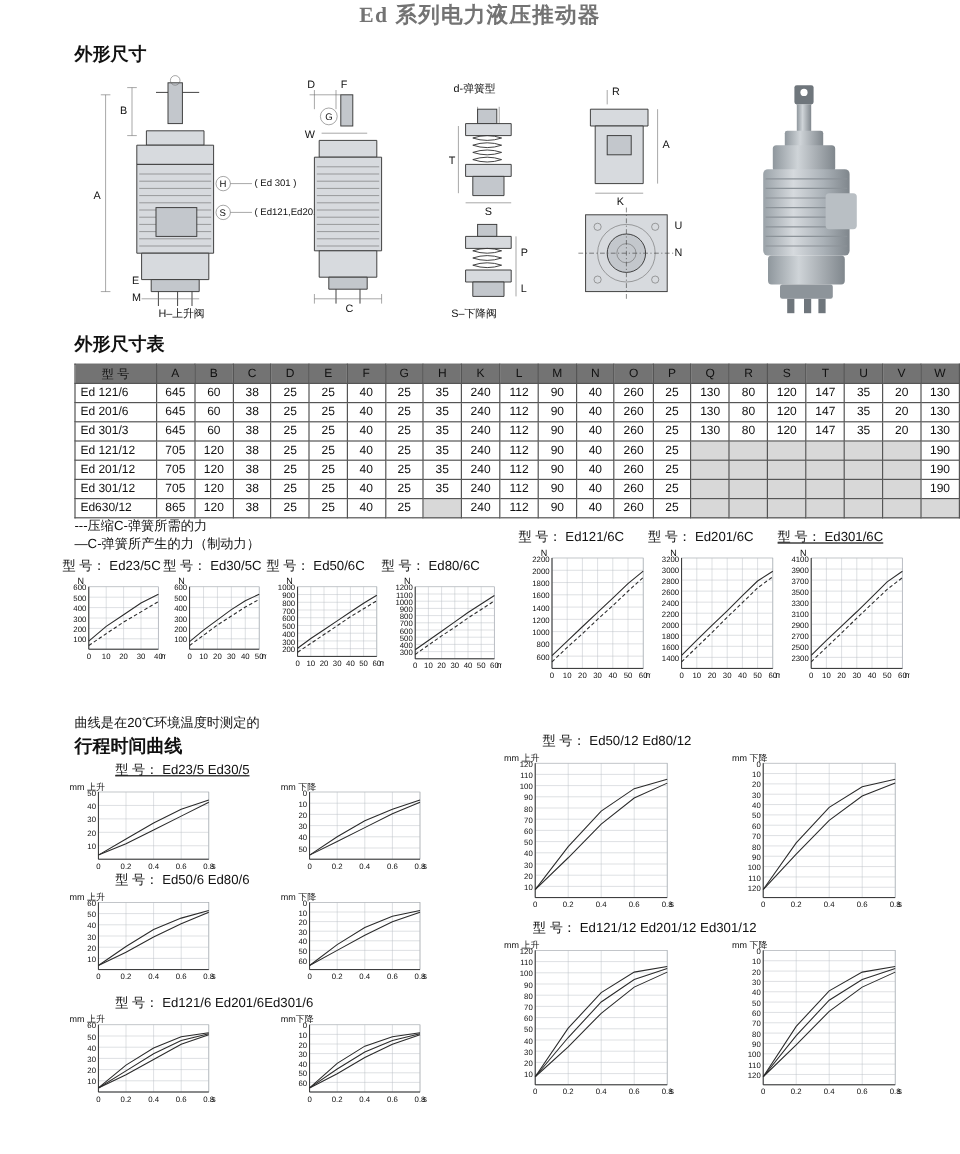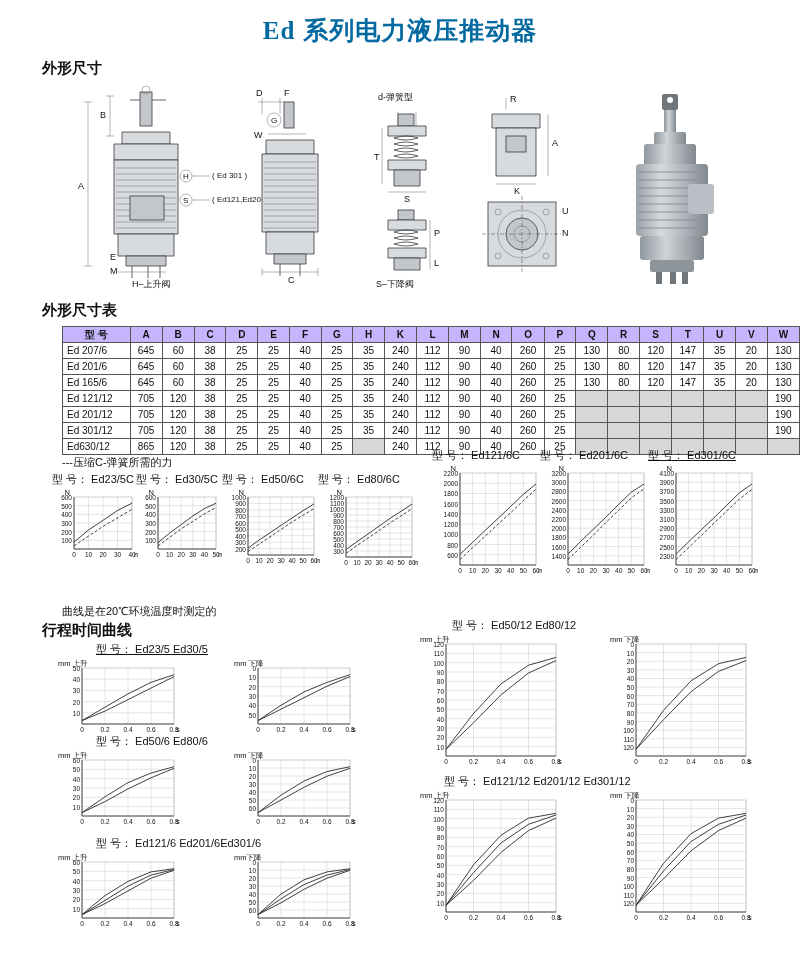--- a/index.html
+++ b/index.html
@@ -5,28 +5,28 @@
   html,body{margin:0;padding:0;}
   body{
     width:800px;height:962px;background:#ffffff;
     font-family:"Liberation Sans", sans-serif;
     color:#111;position:relative;overflow:hidden;
   }
   .page{position:relative;width:800px;height:962px;}
 
   
   .title{
-    text-align:center;color:#0369a1;font-weight:bold;font-size:25px;
-    letter-spacing:1px;padding-top:14px;
+    text-align:center;color:#737373;font-weight:bold;font-size:18px;
+    letter-spacing:1px;padding-top:0;
   }
   .title .lead{font-family:"Liberation Serif",serif;font-weight:bold;}
 
   
   .sec-head{
-    font-size:15px;font-weight:bold;margin-left:42px;margin-top:12px;
+    font-size:15px;font-weight:bold;margin-left:62px;margin-top:12px;
   }
   .sub-note{font-size:11px;margin-left:62px;line-height:15px;}
 
   
   .draw-row{position:relative;height:215px;margin-top:6px;}
   .dw{position:absolute;}
   svg{display:block;}
   .ln{stroke:#3b3b3b;stroke-width:.8;fill:none;}
   .lnthin{stroke:#6b6b6b;stroke-width:.5;fill:none;}
   .fillg{fill:#d7dade;stroke:#3b3b3b;stroke-width:.8;}
@@ -37,21 +37,21 @@
 
   
   .tbl-wrap{margin:6px 0 0 62px;}
   table.dim{
     border-collapse:collapse;font-size:10px;
   }
   table.dim td,table.dim th{
     border:1px solid #555;text-align:center;height:15px;padding:0 2px;
     font-weight:normal;
   }
-  table.dim th{background:#c4b5fd;font-weight:bold;}
+  table.dim th{background:#737373;font-weight:normal;}
   table.dim td.model{text-align:left;padding-left:4px;width:62px;}
   table.dim td.empty{background:#d8d8d8;}
 
   
   .cap{font-size:11px;}
   .grid-bg{fill:#ffffff;stroke:#9aa0a6;stroke-width:.5;}
   .gl{stroke:#b9bec4;stroke-width:.4;}
   .ax{stroke:#2b2b2b;stroke-width:.8;}
   .cv{stroke:#2b2b2b;stroke-width:.9;fill:none;}
   .cvd{stroke:#2b2b2b;stroke-width:.9;fill:none;stroke-dasharray:3 2;}
@@ -311,21 +311,21 @@
             <th style="width: 28px;">R</th>
             <th style="width: 28px;">S</th>
             <th style="width: 28px;">T</th>
             <th style="width: 28px;">U</th>
             <th style="width: 28px;">V</th>
             <th style="width: 28px;">W</th>
           </tr>
         </thead>
       <tbody id="dimBody">
           <tr>
-            <td class="model">Ed 207/6</td>
+            <td class="model">Ed 121/6</td>
             <td>645</td>
             <td>60</td>
             <td>38</td>
             <td>25</td>
             <td>25</td>
             <td>40</td>
             <td>25</td>
             <td>35</td>
             <td>240</td>
             <td>112</td>
@@ -359,21 +359,21 @@
             <td>25</td>
             <td>130</td>
             <td>80</td>
             <td>120</td>
             <td>147</td>
             <td>35</td>
             <td>20</td>
             <td>130</td>
           </tr>
           <tr>
-            <td class="model">Ed 165/6</td>
+            <td class="model">Ed 301/3</td>
             <td>645</td>
             <td>60</td>
             <td>38</td>
             <td>25</td>
             <td>25</td>
             <td>40</td>
             <td>25</td>
             <td>35</td>
             <td>240</td>
             <td>112</td>
@@ -483,20 +483,21 @@
             <td class="empty"></td>
             <td class="empty"></td>
             <td class="empty"></td>
             <td class="empty"></td>
           </tr>
         </tbody>
     </table>
   </div>
 
   <div class="sub-note">---压缩C-弹簧所需的力</div>
+  <div class="sub-note">—C-弹簧所产生的力（制动力）</div>
 
   <div style="position:relative;height:140px;">
     <div class="blk" style="left:52px;top:2px;">
         <div class="cap">型 号：  Ed23/5C</div>
         <div id="h_c1">
           <svg width="86" height="76" viewBox="0 0 86 76">
             <rect x="22" y="10" width="58" height="52" class="grid-bg"></rect>
             <line x1="22" y1="18.666666666666664" x2="80" y2="18.666666666666664" class="gl"></line>
             <line x1="22" y1="27.333333333333332" x2="80" y2="27.333333333333332" class="gl"></line>
             <line x1="22" y1="36" x2="80" y2="36" class="gl"></line>

